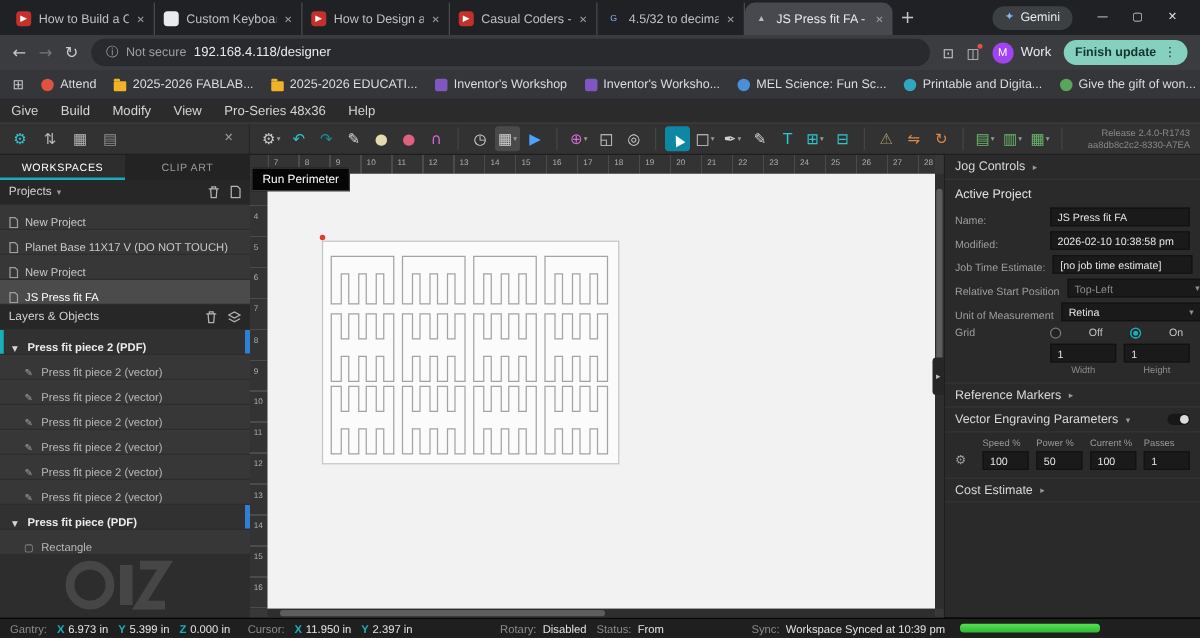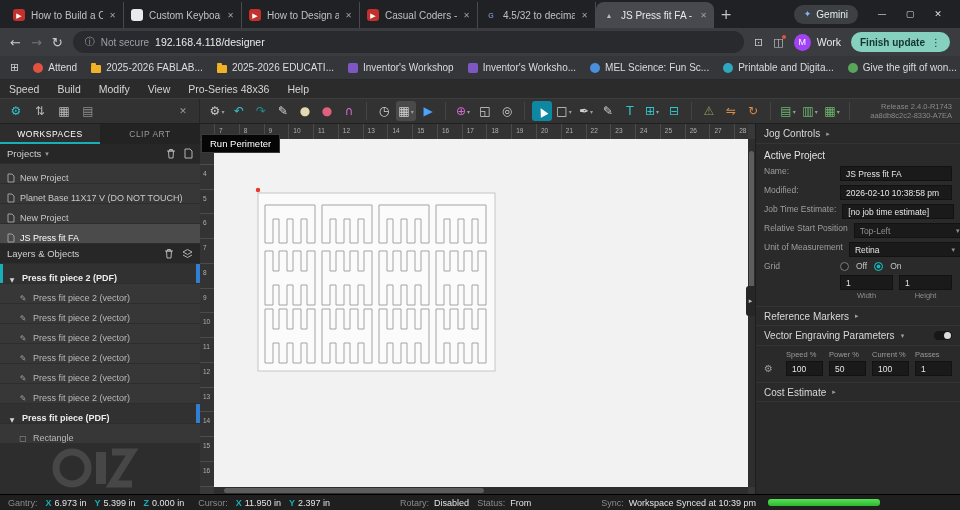--- a/index.html
+++ b/index.html
@@ -105,27 +105,27 @@
   .hscroll .thumb{position:absolute;top:1px;bottom:1px;left:10px;width:260px;border-radius:3px;background:#5d5d5d}
   .collapse-handle{position:absolute;right:0;top:162px;width:9px;height:30px;background:#262626;color:#c0c0c0;font-size:7px;display:flex;align-items:center;justify-content:center;border-radius:3px 0 0 3px;z-index:4}
 
   
   .rpanel{width:205px;flex:0 0 auto;background:#2a2a2a;border-left:1px solid #1e1e1e;display:flex;flex-direction:column;font-size:9.5px;overflow:hidden}
   .rp-row{height:20px;display:flex;align-items:center;gap:6px;padding:0 8px;border-bottom:1px solid #343434;color:#d8d8d8;font-size:10px;flex:0 0 auto}
   .rp-row .arrow{font-size:7px;color:#9a9a9a}
   .rp-row .toggle{margin-left:auto;width:18px;height:9px;background:#171717;border-radius:5px;position:relative}
   .rp-row .toggle .knob{position:absolute;right:1px;top:1px;width:7px;height:7px;border-radius:50%;background:#dcdcdc}
   .rp-title{padding:6px 8px 3px;color:#e2e2e2;font-size:10px;flex:0 0 auto}
-  .field{display:flex;align-items:flex-start;gap:6px;padding:2px 8px;flex:0 0 auto}
+  .field{display:flex;align-items:flex-end;gap:6px;padding:2px 8px;flex:0 0 auto}
   .field .flabel{flex:1;color:#9e9e9e;font-size:8.5px;white-space:nowrap}
   .inp{width:112px;height:15px;background:#1a1a1a;border:1px solid #121212;color:#e6e6e6;font-size:8.5px;padding:0 5px;display:flex;align-items:center;white-space:nowrap;overflow:hidden;flex:0 0 auto}
   .inp.select{justify-content:space-between}
   .inp.select .scaret{font-size:7px;color:#8f8f8f}
   .inp.dimval{color:#8f8f8f}
-  .radios{width:112px;display:flex;align-items:center;gap:7px;flex:0 0 auto}
+  .radios{width:112px;display:flex;align-items:center;gap:22px;flex:0 0 auto}
   .radio{width:9px;height:9px;border-radius:50%;border:1px solid #7a7a7a;background:#222;flex:0 0 auto}
   .radio.on{border-color:#17b0b7;background:#17b0b7;box-shadow:inset 0 0 0 1.5px #262626}
   .radio-lbl{color:#c4c4c4;font-size:8.5px}
   .wh{display:flex;gap:6px;margin-left:auto;width:112px;flex:0 0 auto}
   .wh-item{display:flex;flex-direction:column;flex:1}
   .wh-item .inp{width:100%}
   .wh-item .wlabel{text-align:center;font-size:7.5px;color:#8d8d8d;margin-top:1px}
   .params{padding:4px 8px 6px;flex:0 0 auto}
   .p-head{display:flex;gap:6px;padding-left:22px;margin-bottom:2px}
   .p-head .ph{flex:1;font-size:7.5px;color:#9a9a9a;white-space:nowrap;overflow:hidden}
@@ -283,21 +283,21 @@
         <span class="bm-item">
           <span class="bm-ic circle" style="background: rgb(88, 165, 92);"></span>
           <span>Give the gift of won...</span>
         </span>
 
     </span>
 
   </div>
 
   <div class="menubar">
-    <span class="menu-item">Speed</span>
+    <span class="menu-item">Give</span>
       <span class="menu-item">Build</span>
       <span class="menu-item">Modify</span>
       <span class="menu-item">View</span>
       <span class="menu-item">Pro-Series 48x36</span>
       <span class="menu-item">Help</span>
   </div>
 
   <div class="toolbar">
     <div class="tb-left">
       <span style="display:flex;gap:4px">

